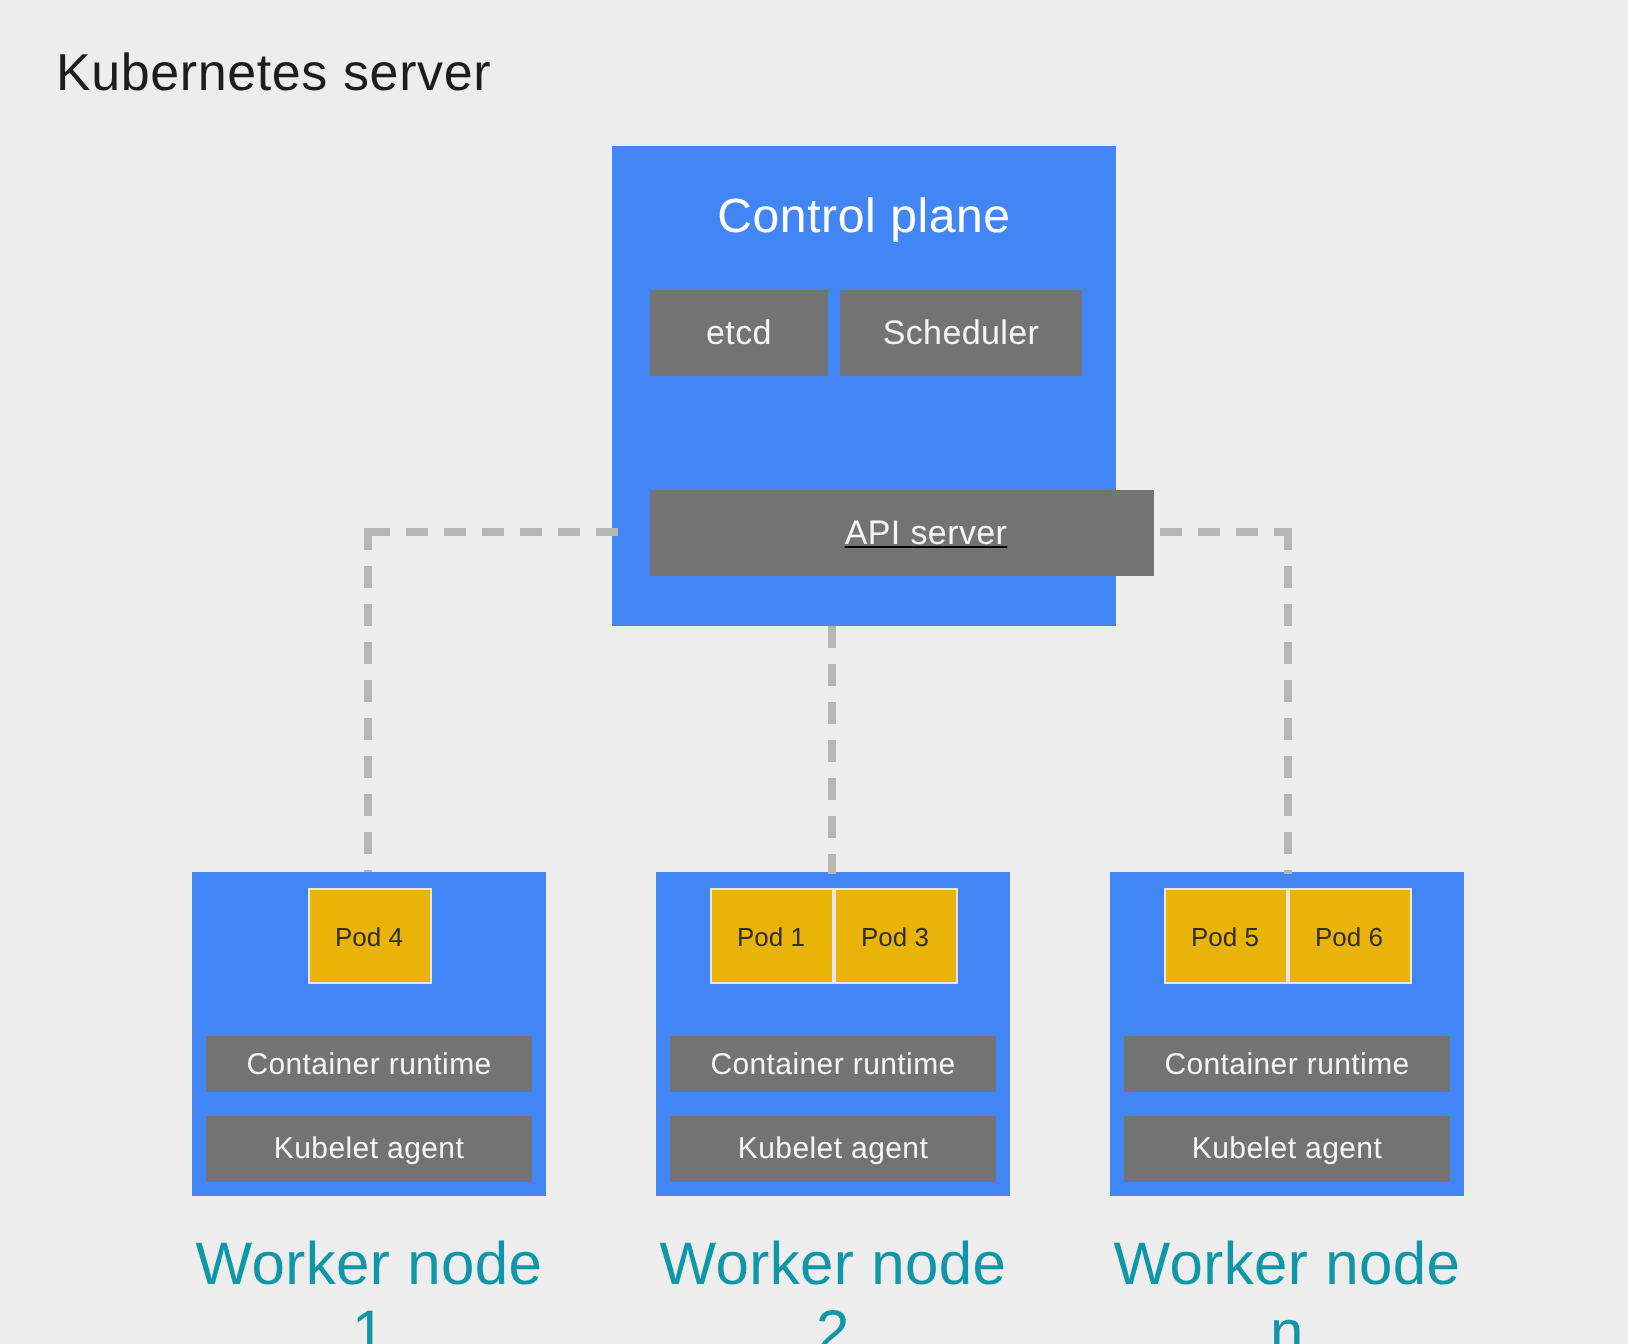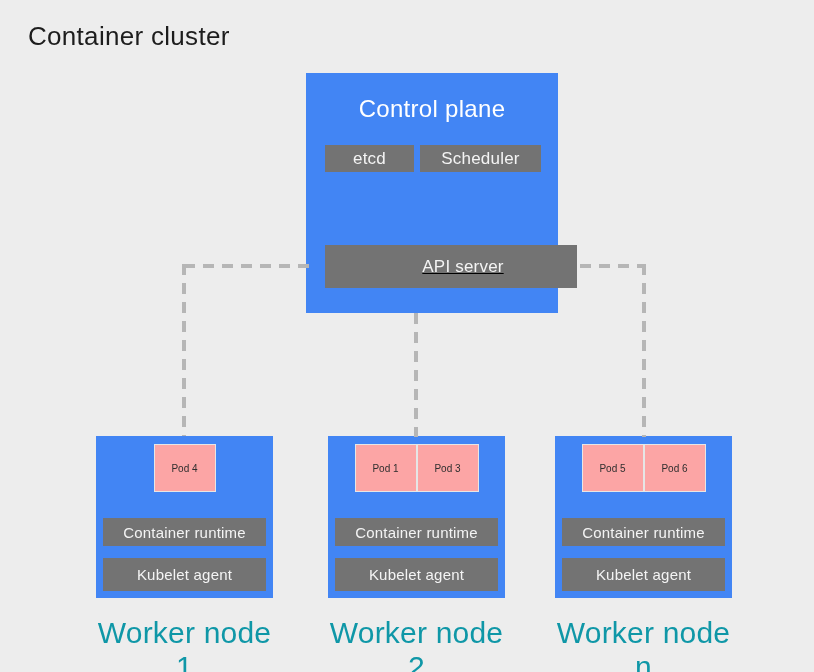--- a/index.html
+++ b/index.html
@@ -38,21 +38,21 @@
     text-align: center;
     color: #ffffff;
     font-size: 24px;
     letter-spacing: 0.3px;
   }
   .cp-row1 {
     position: absolute;
     top: 72px;
     left: 19px;
     right: 17px;
-    height: 27px;
+    height: 43px;
     display: flex;
     gap: 6px;
   }
   .cp-row2 {
     position: absolute;
     top: 123px;
     left: 19px;
     right: 17px;
     height: 41px;
   }
@@ -113,27 +113,27 @@
     top: 8px;
     left: 6px;
     right: 6px;
     height: 48px;
     display: flex;
     justify-content: center;
   }
   .pods.single { justify-content: center; }
   .pod {
     width: 62px;
-    background: #fca5a5;
+    background: #eab308;
     border: 1px solid #e6e6e6;
     box-sizing: border-box;
     display: flex;
     align-items: center;
     justify-content: center;
-    font-size: 10px;
+    font-size: 13px;
     color: #2e2e2e;
   }
   .runtime { position: absolute; left: 7px; right: 7px; top: 82px;  height: 28px; font-size: 15px; }
   .kubelet { position: absolute; left: 7px; right: 7px; top: 122px; height: 33px; font-size: 15px; }
 
   .worker-label {
     position: absolute;
     top: 616px;
     width: 177px;
     text-align: center;
@@ -143,21 +143,21 @@
   }
   .wl-1 { left: 96px; }
   .wl-2 { left: 328px; }
   .wl-3 { left: 555px; }
 </style>
 </head>
 <body>
 
 <div class="stage">
 
-  <div class="page-title">Container cluster</div>
+  <div class="page-title">Kubernetes server</div>
 
   <div class="dash-h dash-left-h"></div>
   <div class="dash-h dash-right-h"></div>
   <div class="dash-v dash-left-v"></div>
   <div class="dash-v dash-mid-v"></div>
   <div class="dash-v dash-right-v"></div>
 
   <div class="control-plane">
     <div class="cp-title">Control plane</div>
     <div class="cp-row1">

